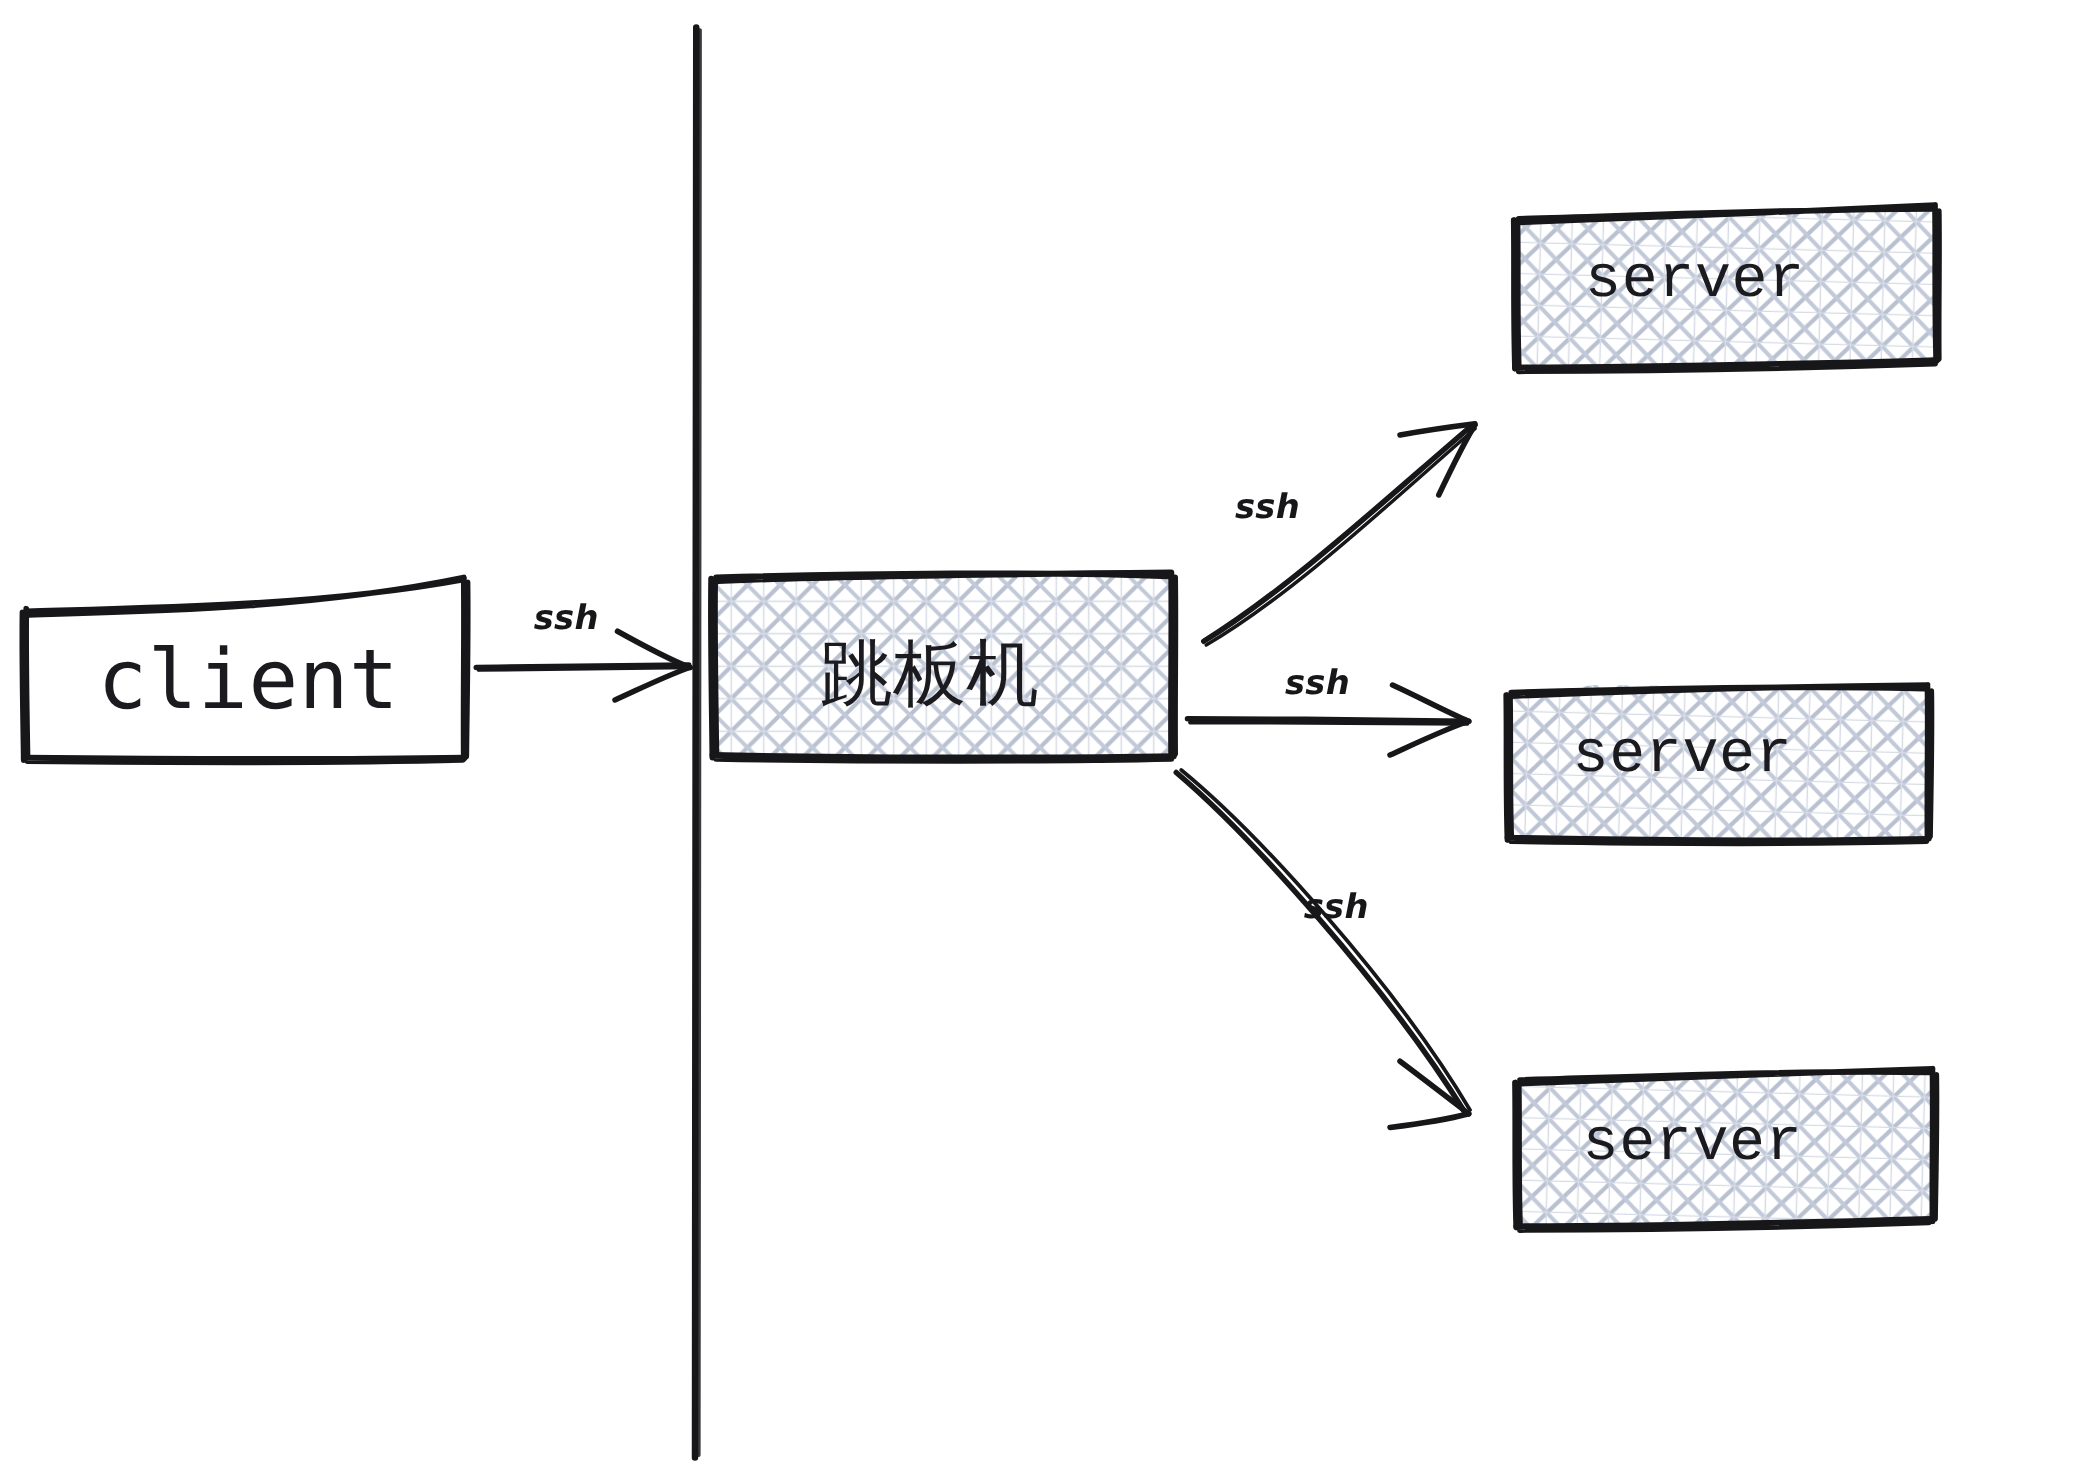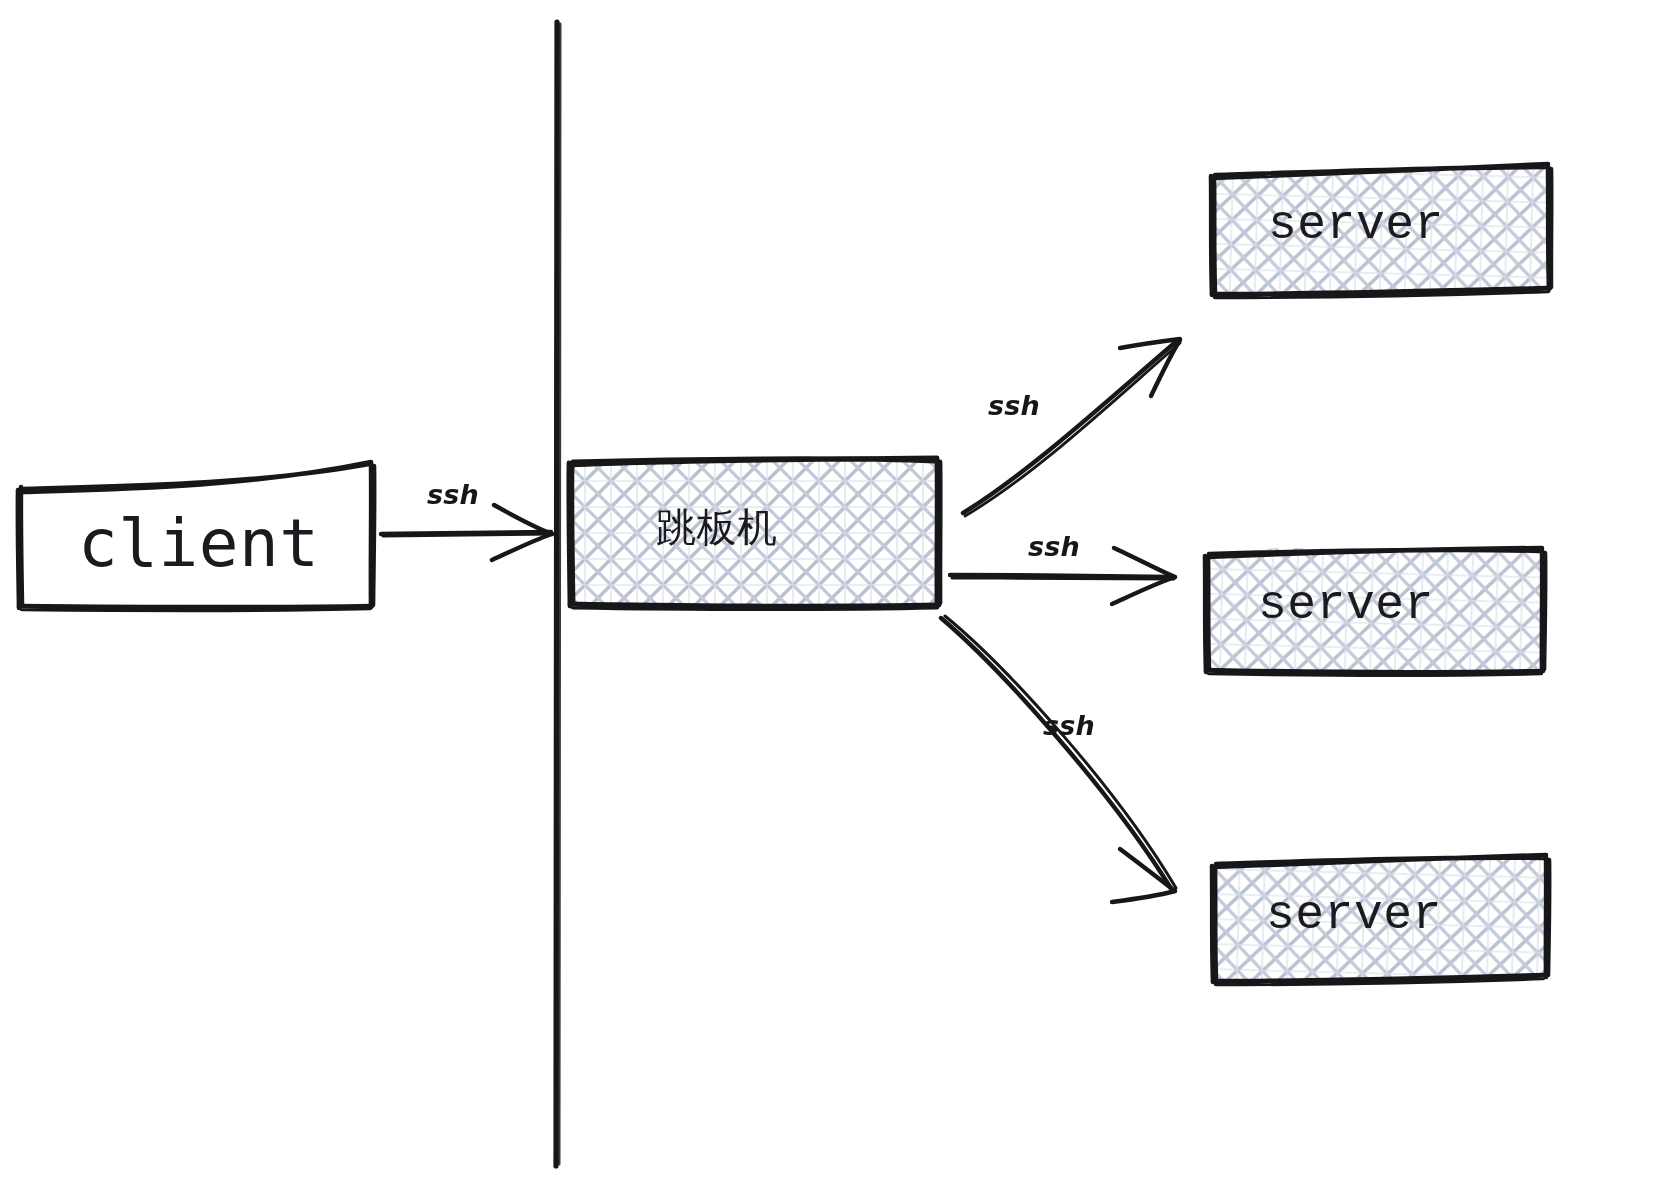--- a/index.html
+++ b/index.html
@@ -38,21 +38,21 @@
   .label-client {
     font-family: "DejaVu Sans Mono", monospace;
     font-size: 66px;
   }
   .label-server {
     font-family: "Liberation Mono", "DejaVu Sans Mono", monospace;
     font-size: 48px;
   }
   .label-cn {
     font-family: "DejaVu Sans", sans-serif;
-    font-size: 40px;
+    font-size: 58px;
     font-weight: 400;
   }
   .edge-label {
     position: absolute;
     font-family: "DejaVu Sans", sans-serif;
     font-size: 27px;
     font-weight: 700;
     color: #17171a;
     white-space: nowrap;
     letter-spacing: 0.2px;

